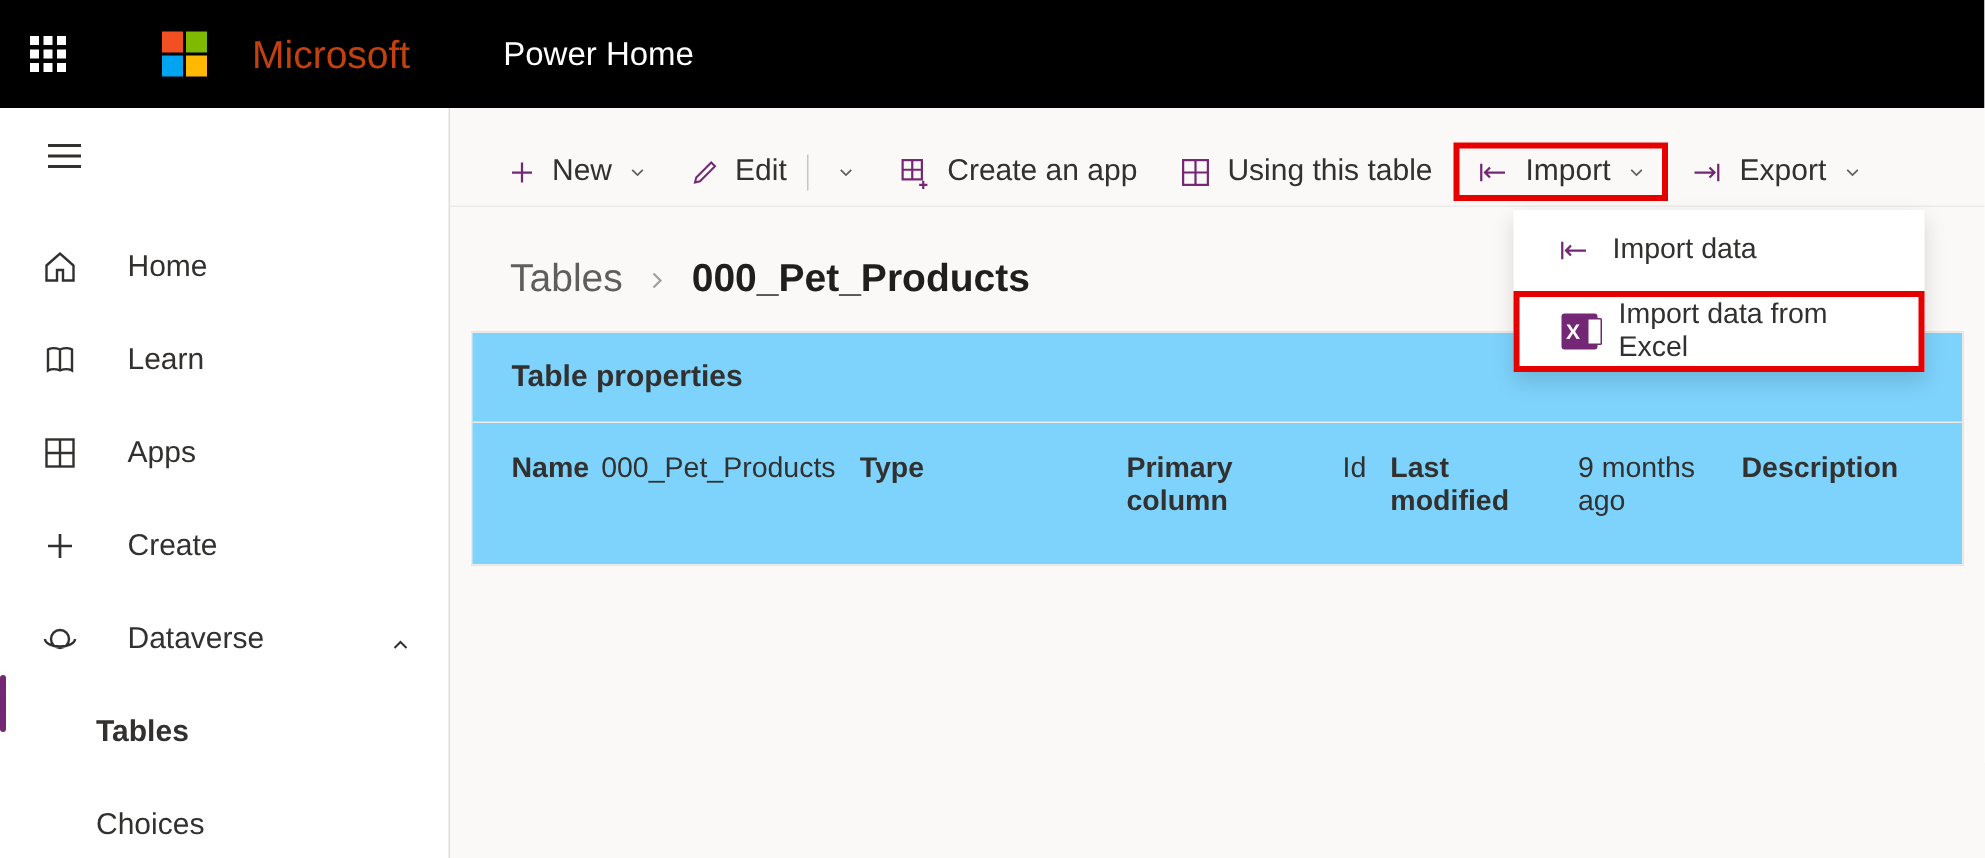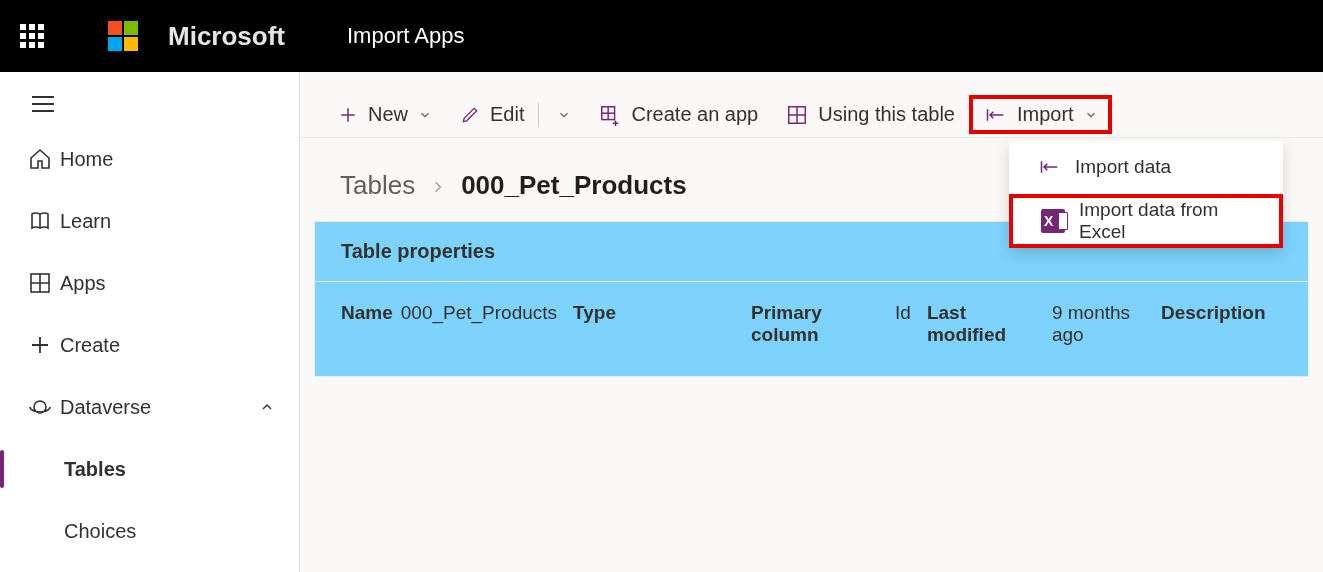--- a/index.html
+++ b/index.html
@@ -7,30 +7,30 @@
 
   
   .topbar { height: 72px; background: #000; display: flex; align-items: center; padding: 0 20px; gap: 24px; }
   .waffle { width: 24px; height: 24px; display: grid; grid-template-columns: repeat(3,1fr); grid-template-rows: repeat(3,1fr); gap: 3px; cursor: pointer; }
   .waffle span { background: #fff; }
   .ms-logo { width: 30px; height: 30px; display: grid; grid-template-columns: 1fr 1fr; grid-template-rows: 1fr 1fr; gap: 2px; margin-left: 40px; }
   .ms-logo .q1 { background: #f25022; }
   .ms-logo .q2 { background: #7fba00; }
   .ms-logo .q3 { background: #00a4ef; }
   .ms-logo .q4 { background: #ffb900; }
-  .ms-brand { color: #e5e5e5; font-size: 26px; font-weight: 700; margin-left: 6px; }
+  .ms-brand { color: #c2410c; font-size: 26px; font-weight: 400; margin-left: 6px; }
   .app-name { color: #fff; font-size: 22px; font-weight: 400; margin-left: 38px; }
 
   
   .main { display: flex; height: calc(572px - 72px); }
   .sidebar { width: 300px; border-right: 1px solid #e1dfdd; display: flex; flex-direction: column; padding-top: 8px; }
   .hamburger-row { height: 48px; display: flex; align-items: center; padding-left: 32px; }
   .hamburger { width: 22px; height: 16px; display: flex; flex-direction: column; justify-content: space-between; cursor: pointer; }
   .hamburger span { height: 2px; background: #323130; }
-  .nav-item { height: 62px; display: flex; align-items: center; padding-left: 28px; gap: 8px; cursor: pointer; font-size: 20px; color: #323130; position: relative; }
+  .nav-item { height: 62px; display: flex; align-items: flex-end; padding-left: 28px; gap: 33px; cursor: pointer; font-size: 20px; color: #323130; position: relative; }
   .nav-item.sub { padding-left: 64px; }
   .nav-item .icon { width: 24px; height: 24px; display: flex; align-items: center; justify-content: center; stroke: #323130; fill: none; }
   .nav-item .chev { margin-left: auto; margin-right: 24px; width: 16px; height: 16px; }
   .nav-item.active { font-weight: 600; }
   .nav-item.active::before { content: ""; position: absolute; left: 0; top: 12px; bottom: 12px; width: 4px; background: #742774; border-radius: 2px; }
 
   
   .content { flex: 1; display: flex; flex-direction: column; background: #faf9f8; position: relative; }
   .toolbar { height: 66px; display: flex; align-items: center; gap: 0; padding: 0 24px; background: #faf9f8; border-bottom: 1px solid #edebe9; }
   .tool-btn { display: flex; align-items: center; gap: 10px; padding: 8px 14px; font-size: 20px; color: #323130; cursor: pointer; white-space: nowrap; margin-top: 20px; }
@@ -78,21 +78,21 @@
       <span></span>
       <span></span>
   </div>
   <div class="ms-logo">
     <div class="q1"></div>
       <div class="q2"></div>
       <div class="q3"></div>
       <div class="q4"></div>
   </div>
   <div class="ms-brand">Microsoft</div>
-  <div class="app-name">Import Apps</div>
+  <div class="app-name">Power Home</div>
 </div>
 
 <div class="main">
 
   <div class="sidebar">
     <div class="hamburger-row">
       <div class="hamburger">
           <span></span>
           <span></span>
           <span></span>
@@ -202,20 +202,29 @@
       <div class="tool-btn highlighted">
         <svg class="primary-icon" width="24" height="20" viewBox="0 0 24 24" stroke-width="1.8">
             <path d="M22 12 H6 M10 8 L6 12 L10 16 M3 5 V19"></path>
           </svg>
         <span>Import</span>
         <svg class="chev-sm" viewBox="0 0 24 24" stroke="#605e5c" fill="none" stroke-width="2">
             <path d="M6 9 L12 15 L18 9"></path>
           </svg>
       </div>
 
+      <div class="tool-btn">
+        <svg class="primary-icon" width="24" height="20" viewBox="0 0 24 24" stroke-width="1.8">
+            <path d="M2 12 H18 M14 8 L18 12 L14 16 M21 5 V19"></path>
+          </svg>
+        <span>Export</span>
+        <svg class="chev-sm" viewBox="0 0 24 24" stroke="#605e5c" fill="none" stroke-width="2">
+            <path d="M6 9 L12 15 L18 9"></path>
+          </svg>
+      </div>
     </div>
 
     <div class="dropdown">
       <div class="dropdown-item">
         <span class="dicon">
           <svg width="24" height="20" viewBox="0 0 24 24" stroke="#742774" fill="none" stroke-width="1.8">
               <path d="M22 12 H6 M10 8 L6 12 L10 16 M3 5 V19"></path>
             </svg>
         </span>
         <span>Import data</span>

